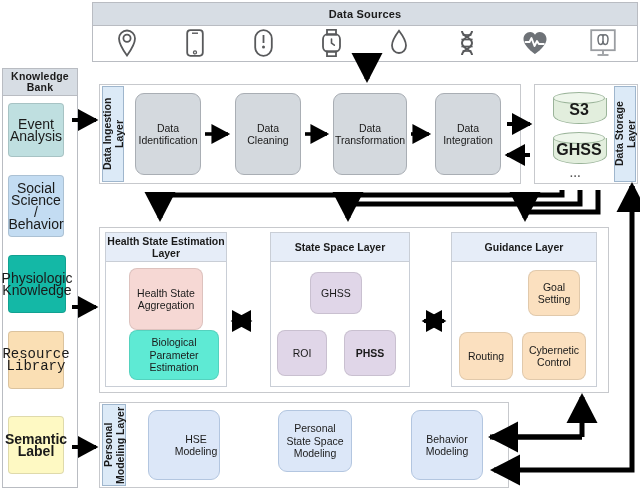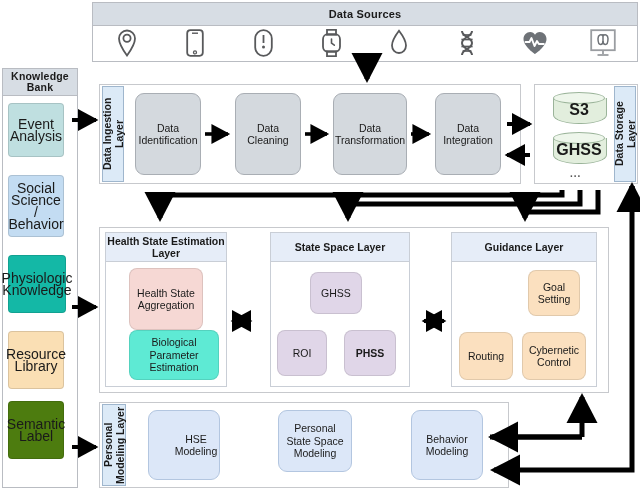--- a/index.html
+++ b/index.html
@@ -155,24 +155,24 @@
   </div>
   <div class="abs kb-item" style="left:5px;top:34px;width:56px;height:54px;background:#bfdfe0;">
     <span>Event<br>Analysis</span>
   </div>
   <div class="abs kb-item" style="left:5px;top:106px;width:56px;height:62px;background:#c3dcf2;">
     <span>Social<br>Science /<br>Behavior</span>
   </div>
   <div class="abs kb-item" style="left:5px;top:186px;width:58px;height:58px;background:#14b8a6;">
     <span>Physiologic<br>Knowledge</span>
   </div>
-  <div class="abs kb-item" style="left:5px;top:262px;width:56px;height:58px;background:#fadfb4;">
+  <div class="abs kb-item" style="left:5px;top:262px;width:56px;height:58px;background:#fadfb4;font-family:Liberation Mono, monospace;">
     <span>Resource<br>Library</span>
   </div>
-  <div class="abs kb-item" style="left:5px;top:332px;width:56px;height:58px;background:#4d7c0f;">
+  <div class="abs kb-item" style="left:5px;top:347px;width:56px;height:58px;background:#fef9c3;font-weight:bold;">
     <span>Semantic<br>Label</span>
   </div>
 </div>
 
 <div class="abs" id="ingestion-wrap"></div>
 <div class="abs vlabel" id="ingest-label">Data Ingestion Layer</div>
 <div class="abs proc-box" style="left:135px;top:93px;width:66px;height:82px;">
   <span>Data<br>Identification</span>
 </div>
 <div class="abs proc-box" style="left:235px;top:93px;width:66px;height:82px;">

